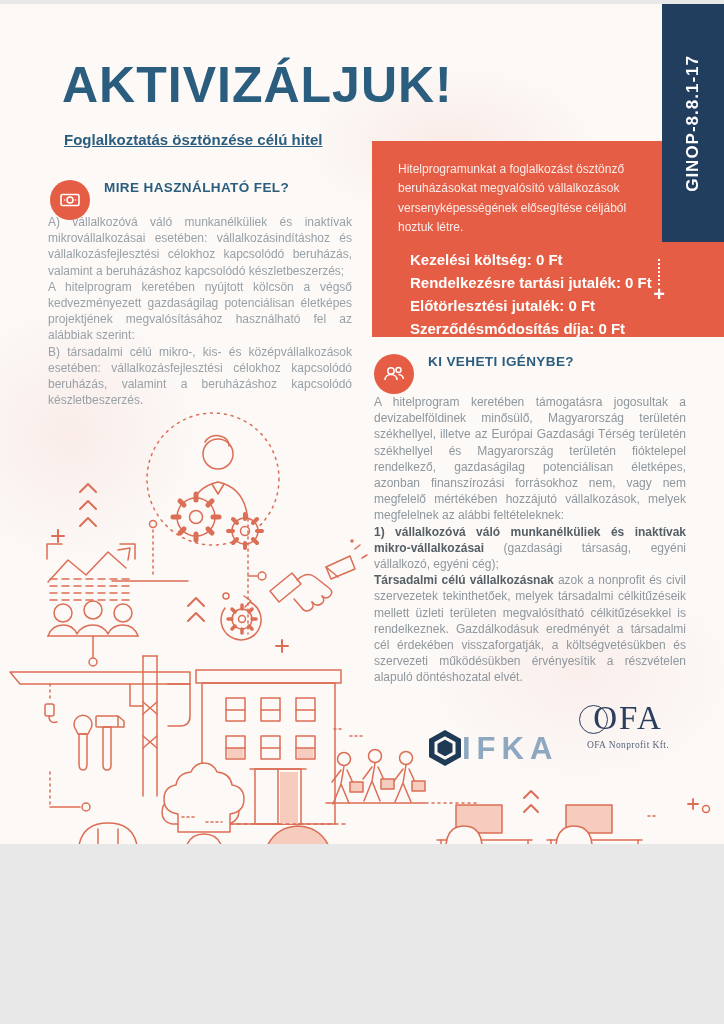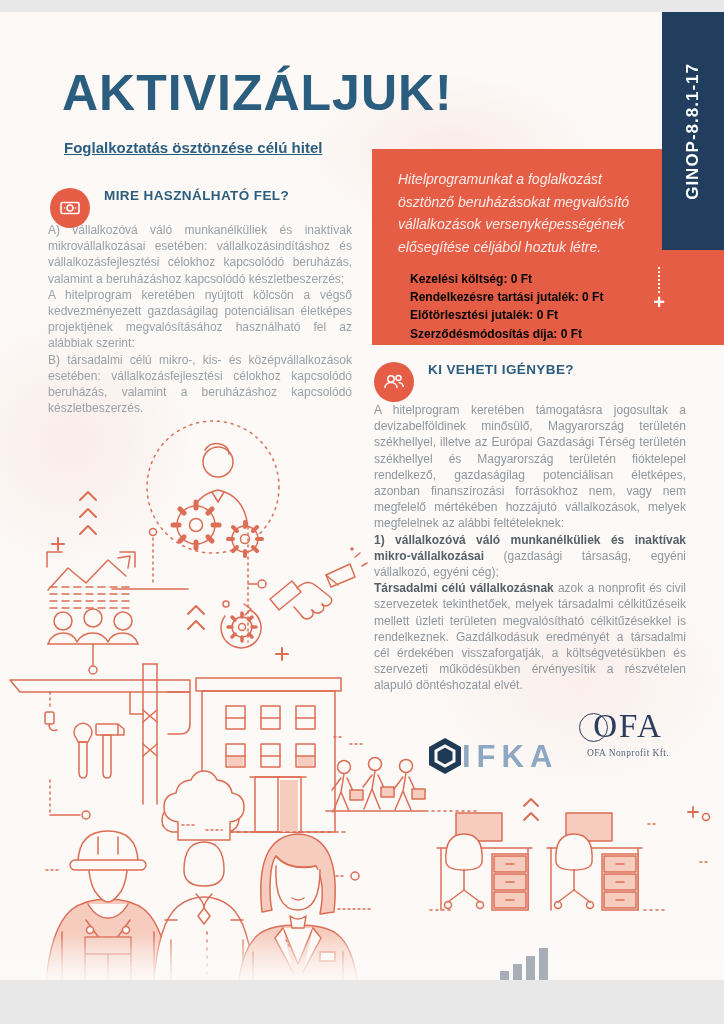--- a/index.html
+++ b/index.html
@@ -1,17 +1,17 @@
 <!DOCTYPE html>
 <html><head>
 <meta charset="utf-8">
 <style>
   html,body{margin:0;padding:0;background:#e8e8e8;}
   .page{
-    position:relative;width:724px;height:968px;margin:12px auto;
+    position:relative;width:724px;height:840px;margin:4px auto;
     background:#fcf9f7;overflow:hidden;
     font-family:"Liberation Sans",sans-serif;
   }
   .blob{position:absolute;border-radius:50%;pointer-events:none;}
   .blob1{left:300px;top:60px;width:300px;height:160px;background:radial-gradient(closest-side,rgba(238,178,168,.20),rgba(238,178,168,0));}
   .blob2{left:-60px;top:300px;width:260px;height:260px;background:radial-gradient(closest-side,rgba(238,178,168,.18),rgba(238,178,168,0));}
   .blob3{left:420px;top:560px;width:320px;height:220px;background:radial-gradient(closest-side,rgba(238,178,168,.15),rgba(238,178,168,0));}
 
   .title{
     position:absolute;left:62px;top:52px;width:520px;
@@ -27,25 +27,25 @@
   }
   .gi-bar span{
     writing-mode:vertical-rl;transform:rotate(180deg);
     color:#fff;font-weight:700;font-size:17px;letter-spacing:1px;
   }
   .redbox{
     position:absolute;left:372px;top:137px;width:352px;height:196px;
     background:#e55d45;z-index:2;box-sizing:border-box;padding:19px 24px 0 26px;
   }
   .redbox .intro{
-    font-style:italic;font-size:14px;line-height:1.62;color:rgba(255,255,255,.88);
+    font-size:12px;line-height:1.62;color:rgba(255,255,255,.88);
     width:262px;
   }
   .redbox .fees{margin-top:11px;}
-  .redbox .fees div{font-weight:700;font-size:12px;line-height:1.53;color:#000000;padding-left:12px;}
+  .redbox .fees div{font-weight:700;font-size:15px;line-height:1.53;color:#ffffff;padding-left:12px;}
   .plus-deco{position:absolute;left:648px;top:255px;z-index:4;width:22px;text-align:center;}
   .plus-deco .dots{border-left:2px dotted #fff;height:26px;margin:0 auto;width:0;}
   .plus-deco .plus{color:#fff;font-size:20px;font-weight:700;line-height:18px;}
 
   .sec-head{position:absolute;display:flex;align-items:flex-start;gap:14px;z-index:2;}
   .sec-head .circ{
     width:40px;height:40px;border-radius:50%;background:#e55d45;
     display:flex;align-items:center;justify-content:center;flex:0 0 auto;
   }
   .sec-head .label{font-size:13.5px;font-weight:700;color:#2b5d7e;letter-spacing:.4px;}

